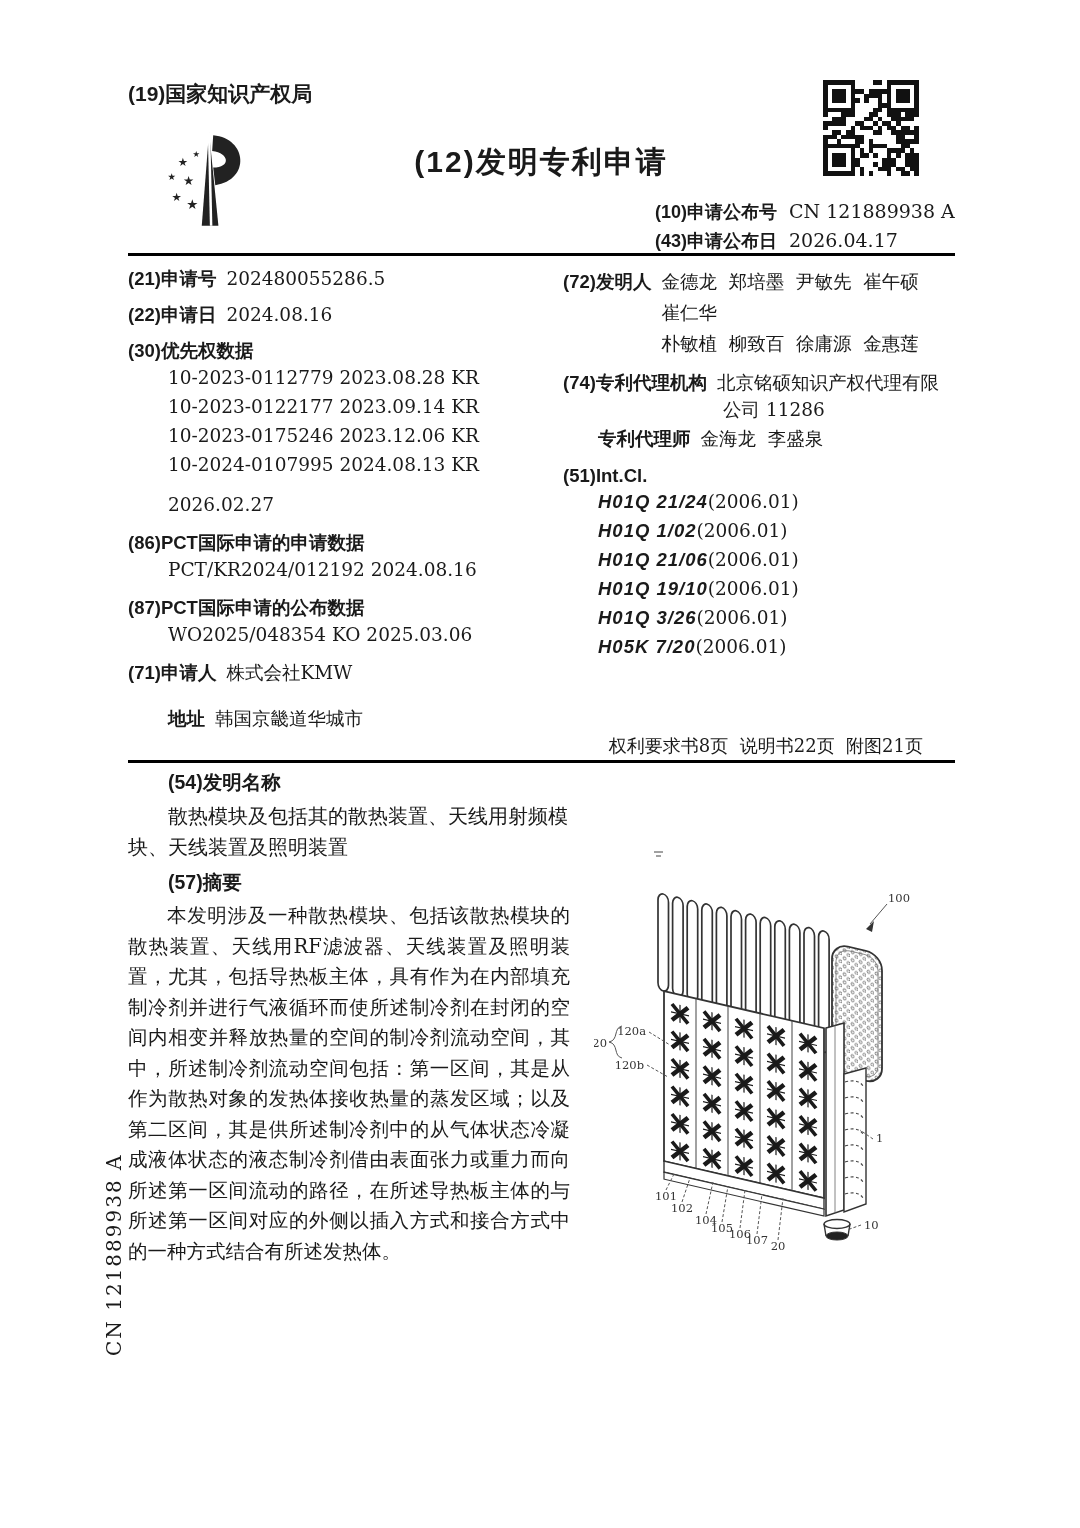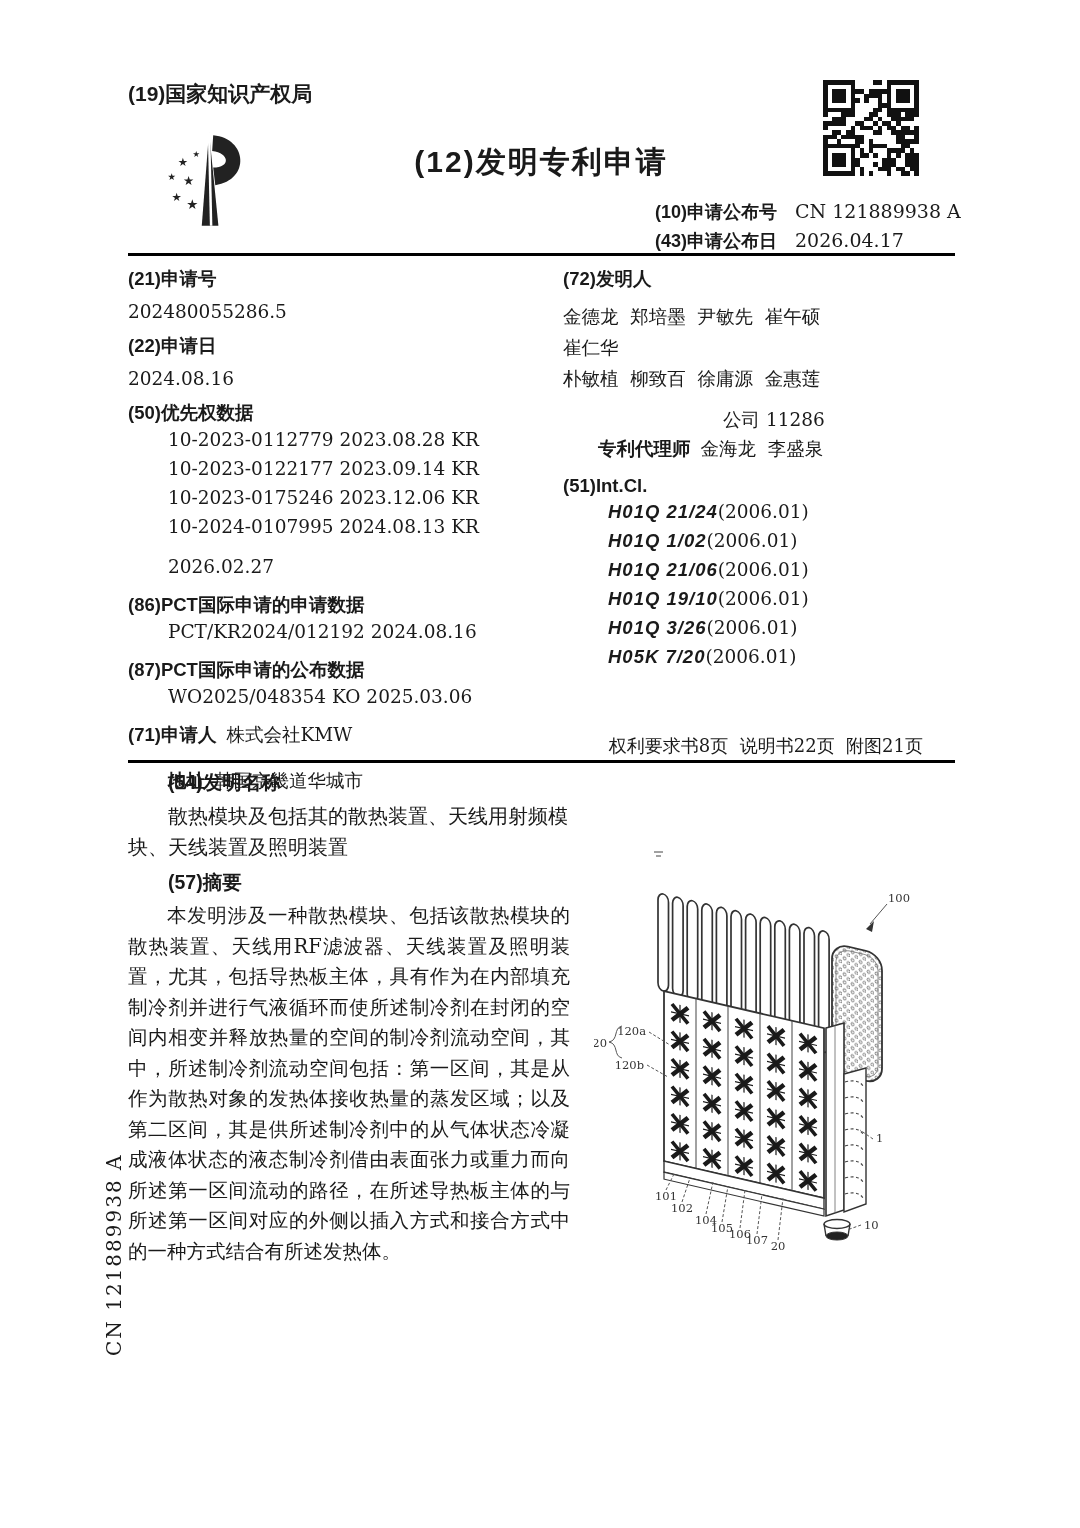--- a/index.html
+++ b/index.html
@@ -10,32 +10,32 @@
   .serif{font-family:"DejaVu Serif","Liberation Serif",serif;}
   .pre{white-space:pre-wrap;}
   .rule{position:absolute;left:128px;width:827px;height:3px;background:#000;}
 
   .office{left:128px;top:80px;font-size:21px;font-weight:700;}
   .doc-type{left:336px;top:142px;width:410px;text-align:center;font-size:30px;font-weight:700;letter-spacing:2px;}
   .logo{left:160px;top:126px;}
   .qr{left:818px;top:78px;}
 
   .pubblock{left:655px;top:197px;width:310px;font-size:18px;line-height:28px;}
-  .pubrow{display:flex;gap:18px;align-items:baseline;white-space:nowrap;}
+  .pubrow{display:flex;gap:12px;align-items:baseline;white-space:nowrap;}
   .pubrow .serif{font-size:19px;}
 
   .col-left{left:128px;top:266px;width:440px;font-size:18.5px;}
   .col-right{left:563px;top:266px;width:400px;font-size:18.5px;}
-  .field{margin-bottom:11px;flex-direction:column;}
+  .field{margin-bottom:11px;}
   .frow{display:flex;gap:10px;align-items:baseline;}
   .sub{margin-left:40px;line-height:29px;font-family:"DejaVu Serif","Liberation Serif",serif;font-size:18.5px;}
   .names{line-height:31px;}
   .agency-l2{margin-left:160px;font-family:"DejaVu Serif","Liberation Serif",serif;line-height:29px;}
   .agent-row{margin-left:35px;line-height:30px;}
-  .ipc-list{margin-left:45px;line-height:29px;}
+  .ipc-list{margin-left:35px;line-height:29px;}
   .ipc-code{font-weight:700;font-style:italic;letter-spacing:1px;}
   .ipc-year{font-family:"DejaVu Serif","Liberation Serif",serif;}
   .pages{left:563px;top:734px;width:360px;text-align:right;font-size:18px;
          font-family:"DejaVu Serif","Liberation Serif",serif;}
 
   .sec{left:128px;top:769px;width:442px;}
   .seclabel{font-size:19.5px;font-weight:700;margin-bottom:5px;margin-left:40px;}
   .title-text{font-family:"DejaVu Serif","Liberation Serif",serif;font-size:20px;line-height:31px;text-indent:2em;margin-bottom:6px;}
   .abstract{font-family:"DejaVu Serif","Liberation Serif",serif;font-size:19.5px;line-height:30.5px;
             text-align:justify;text-indent:2em;}
@@ -249,21 +249,21 @@
   <div class="abs col-left">
     <div class="field frow">
       <span class="b">(21)申请号</span>
       <span class="serif">202480055286.5</span>
     </div>
     <div class="field frow">
       <span class="b">(22)申请日</span>
       <span class="serif">2024.08.16</span>
     </div>
     <div class="field">
-      <div class="b">(50)优先权数据</div>
+      <div class="b">(30)优先权数据</div>
       <div class="sub">10-2023-0112779 2023.08.28 KR</div>
       <div class="sub">10-2023-0122177 2023.09.14 KR</div>
       <div class="sub">10-2023-0175246 2023.12.06 KR</div>
       <div class="sub">10-2024-0107995 2024.08.13 KR</div>
     </div>
     <div class="field">
       <div class="sub">2026.02.27</div>
     </div>
     <div class="field">
       <div class="b">(86)PCT国际申请的申请数据</div>
@@ -288,20 +288,24 @@
   <div class="abs col-right">
     <div class="field frow">
       <span class="b" style="white-space:nowrap">(72)发明人</span>
       <span class="names serif">
         <div class="pre">金德龙  郑培墨  尹敏先  崔午硕</div>
         <div class="pre">崔仁华</div>
         <div class="pre">朴敏植  柳致百  徐庸源  金惠莲</div>
       </span>
     </div>
     <div class="field">
+      <div class="frow">
+        <span class="b" style="white-space:nowrap">(74)专利代理机构</span>
+        <span class="serif">北京铭硕知识产权代理有限</span>
+      </div>
       <div class="agency-l2">公司 11286</div>
       <div class="agent-row frow">
         <span class="b">专利代理师</span>
         <span class="serif pre">金海龙  李盛泉</span>
       </div>
     </div>
     <div class="field">
       <div class="b">(51)Int.Cl.</div>
       <div class="ipc-list">
         <div><span class="ipc-code">H01Q 21/24</span><span class="ipc-year">(2006.01)</span></div>

